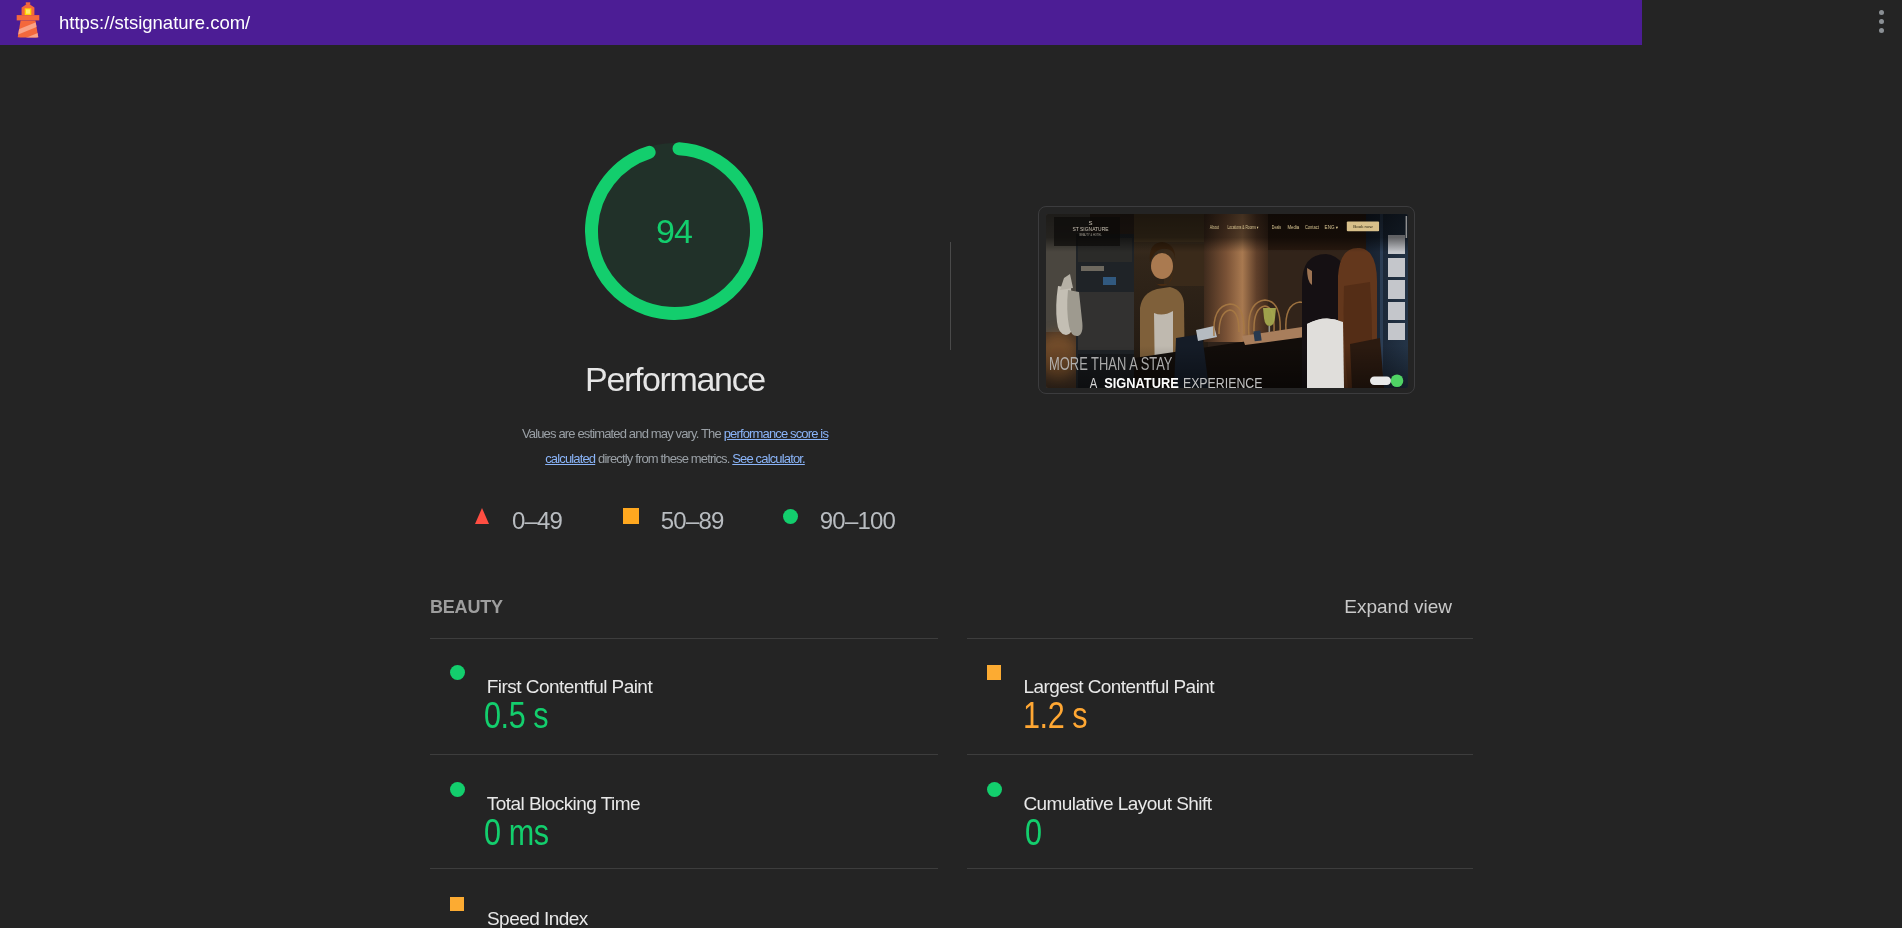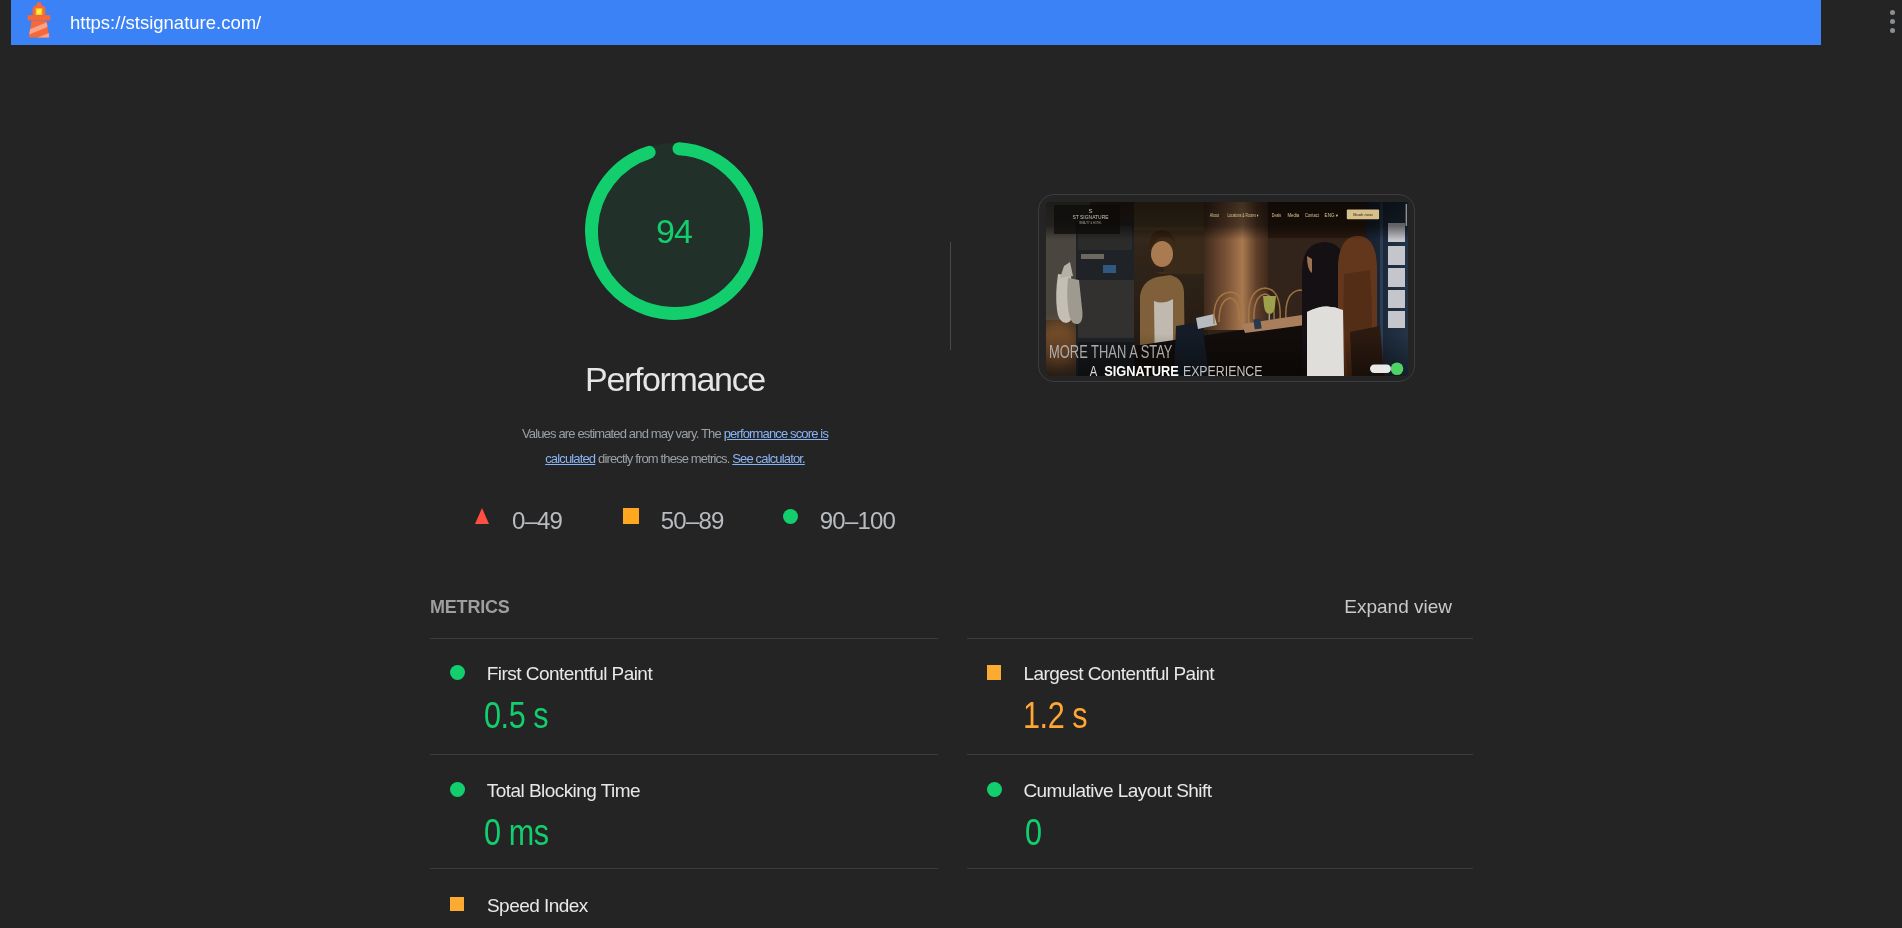--- a/index.html
+++ b/index.html
@@ -1,18 +1,18 @@
 <!DOCTYPE html>
 <html><head>
 <meta charset="utf-8">
 <style>
   * { margin:0; padding:0; box-sizing:border-box; }
   html,body { width:1902px; height:928px; background:#242424; overflow:hidden;
     font-family:"Liberation Sans", sans-serif; }
-  #topbar { position:absolute; left:11px; top:0; width:1810px; height:45px; background:#3b82f6; }
+  #topbar { position:absolute; left:0; top:0; width:1642px; height:45px; background:#4c1d95; }
   #url { position:absolute; left:59px; top:12px; font-size:18.5px; letter-spacing:0px; color:#ffffff; }
   #dots { position:absolute; left:1878.5px; top:9.5px; }
   .dot { width:5.5px; height:5.5px; border-radius:50%; background:#8a8f94; margin:0 auto 3.5px auto; }
 
   #gauge { position:absolute; left:585px; top:142px; }
   #gaugenum { position:absolute; left:585px; top:142px; width:178px; text-align:center;
     font-size:34px; color:#13ce6d; line-height:178px; letter-spacing:-1px; }
 
   #perf-title { position:absolute; left:375px; top:360px; width:600px; text-align:center;
     font-size:34px; color:#e5e5e5; letter-spacing:-1.35px; }
@@ -23,37 +23,37 @@
   #pl1 { top:426px; }
   #pl2 { top:451px; }
 
   .legtxt { position:absolute; font-size:24px; color:#b8bcc0; letter-spacing:-0.8px; top:507px; }
   #tri { position:absolute; left:475px; top:508px; width:0; height:0;
     border-left:7.6px solid transparent; border-right:7.6px solid transparent;
     border-bottom:16px solid #ff4e42; }
   #sq { position:absolute; left:623px; top:508px; width:16px; height:16px; background:#ffa81f; }
   #cir { position:absolute; left:783px; top:508.5px; width:15px; height:15px; border-radius:50%; background:#13ce6d; }
 
-  #thumb { position:absolute; left:1038px; top:194px; width:377px; height:188px;
-    border:1.5px solid #3c3c3e; border-radius:16px; }
+  #thumb { position:absolute; left:1038px; top:206px; width:377px; height:188px;
+    border:1.5px solid #3c3c3e; border-radius:8px; }
   #thumb svg { position:absolute; left:6.5px; top:6.5px; }
 
   #vline { position:absolute; left:950px; top:242px; width:1px; height:108px; background:#4a4a4a; }
 
   #metrics-h { position:absolute; left:430px; top:597px; font-size:18px; font-weight:bold;
     color:#9e9e9e; letter-spacing:-0.2px; }
   #expand { position:absolute; left:1152px; top:595.5px; width:300px; text-align:right;
     font-size:19px; color:#c9c9c9; letter-spacing:0px; }
 
   .divL { position:absolute; left:430px; width:508px; height:1px; background:#3d3d3d; }
   .divR { position:absolute; left:967px; width:506px; height:1px; background:#3d3d3d; }
 
   .mcir { position:absolute; width:15px; height:15px; border-radius:50%; background:#13ce6d; }
   .msq  { position:absolute; width:14.5px; height:14.5px; background:#fcab32; }
-  .mlabel { position:absolute; font-size:19px; color:#e8e8e8; letter-spacing:-0.55px; }
+  .mlabel { position:absolute; font-size:19px; color:#e8e8e8; letter-spacing:-0.55px;margin-top:13px; }
   .mval { position:absolute; font-size:36px; letter-spacing:-0.5px; transform:scaleX(0.85); transform-origin:0 50%; }
   .green { color:#13ce6d; }
   .orange { color:#ffa733; }
 </style>
 </head>
 <body>
 <div id="topbar">
   <svg style="position:absolute;left:16px;top:2px" width="24" height="37" viewBox="0 0 24 37">
     <polygon points="9.8,0.3 14.2,0.3 14.2,2.6 9.8,2.6" fill="#f4683c"></polygon>
     <polygon points="5.6,5.4 12,1.2 18.4,5.4 18.4,13.1 5.6,13.1" fill="#f4683c"></polygon>
@@ -236,21 +236,21 @@
     <text x="136.9" y="173.5" font-size="15.5" fill="#c0c0c0" font-family="Liberation Sans, sans-serif" textLength="79.6" lengthAdjust="spacingAndGlyphs">EXPERIENCE</text>
 
     <rect x="324" y="162.5" width="21" height="8.4" rx="4.2" fill="#e9e9e9"></rect>
     <circle cx="351" cy="166.8" r="6.3" fill="#4fd364"></circle>
 
     <rect x="359.6" y="2" width="1.5" height="22" fill="#8f8f8f"></rect>
   </g>
 </svg>
 </div>
 
-<div id="metrics-h">METRICS</div>
+<div id="metrics-h">BEAUTY</div>
 <div id="expand">Expand view</div>
 
 <div class="divL" style="top:637.5px"></div>
 <div class="divR" style="top:637.5px"></div>
 <div class="divL" style="top:753.5px"></div>
 <div class="divR" style="top:753.5px"></div>
 <div class="divL" style="top:867.5px"></div>
 <div class="divR" style="top:867.5px"></div>
 
 <div class="mcir" style="left:450px; top:665px"></div>

